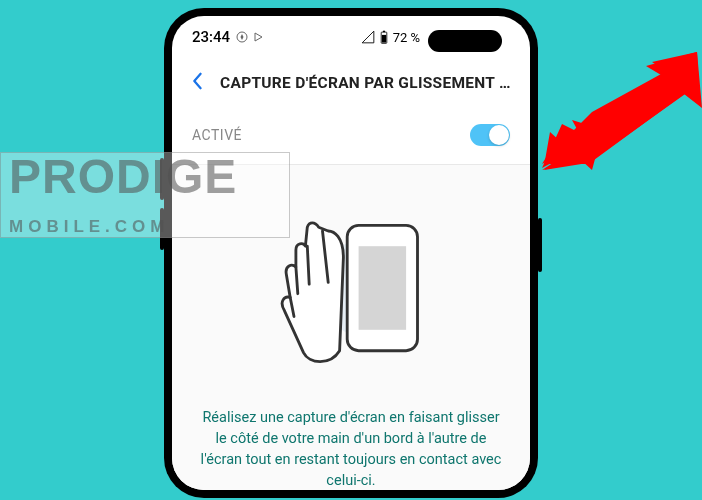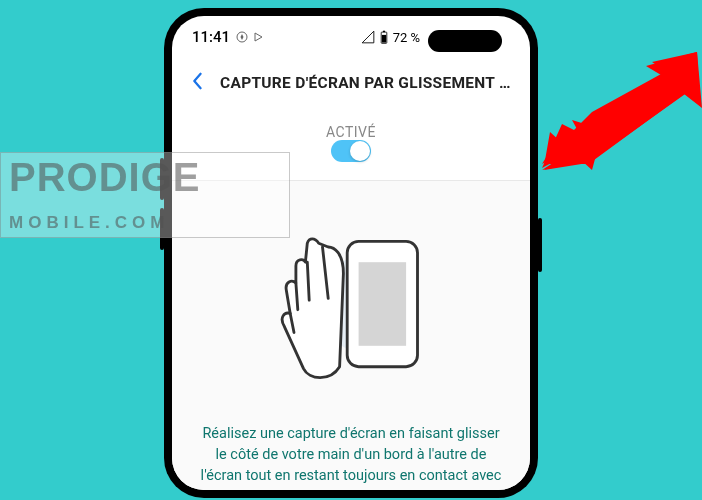--- a/index.html
+++ b/index.html
@@ -60,21 +60,20 @@
     white-space: nowrap;
     overflow: hidden;
     text-overflow: ellipsis;
   }
   .toggle-row {
     display: flex;
     align-items: center;
     justify-content: space-between;
     padding: 14px 20px 18px;
     border-bottom: 1px solid #e8e8e8;
-    flex-direction: column;
   }
   .toggle-label {
     font-size: 14px;
     color: #888;
     letter-spacing: 0.5px;
   }
   .toggle {
     position: relative;
     width: 40px; height: 22px;
     background: #4fc3f7;
@@ -108,21 +107,21 @@
     width: 290px; height: 86px;
     display: flex;
     flex-direction: column;
     justify-content: center;
     background: rgba(255,255,255,0.35);
     border: 1px solid rgba(120,120,120,0.4);
     font-family: Arial, sans-serif;
     color: rgba(80,80,80,0.55);
     padding-left: 8px;
   }
-  .wm-line1 { font-size: 40px; font-weight: 800; letter-spacing: 1px; line-height: 1; }
+  .wm-line1 { font-size: 48px; font-weight: 800; letter-spacing: 1px; line-height: 1; }
   .wm-line2 { font-size: 17px; font-weight: 800; letter-spacing: 5px; margin-top: 16px; }
   .arrow {
     position: absolute;
     top: 52px; right: 0;
     width: 160px; height: 120px;
     pointer-events: none;
   }
   .side-btn-right {
     position: absolute;
     right: -4px; top: 210px;
@@ -149,21 +148,21 @@
 <body>
 
 <div class="phone">
   <div class="side-btn-right"></div>
   <div class="side-btn-left1"></div>
   <div class="side-btn-left2"></div>
   <div class="screen">
     <div class="notch"></div>
 
     <div class="status-bar">
-      <span class="status-time">11:41</span>
+      <span class="status-time">23:44</span>
       <span class="status-icons-left">
         <svg width="12" height="12" viewBox="0 0 24 24">
             <circle cx="12" cy="12" r="10" fill="none" stroke="#666" stroke-width="2"></circle>
             <path d="M12 6l3 6-3 6-3-6z" fill="#666"></path>
           </svg>
         <svg width="12" height="12" viewBox="0 0 24 24">
             <path d="M6 4l14 8-14 8z" fill="none" stroke="#666" stroke-width="2"></path>
           </svg>
       </span>
       <span class="status-spacer"></span>

